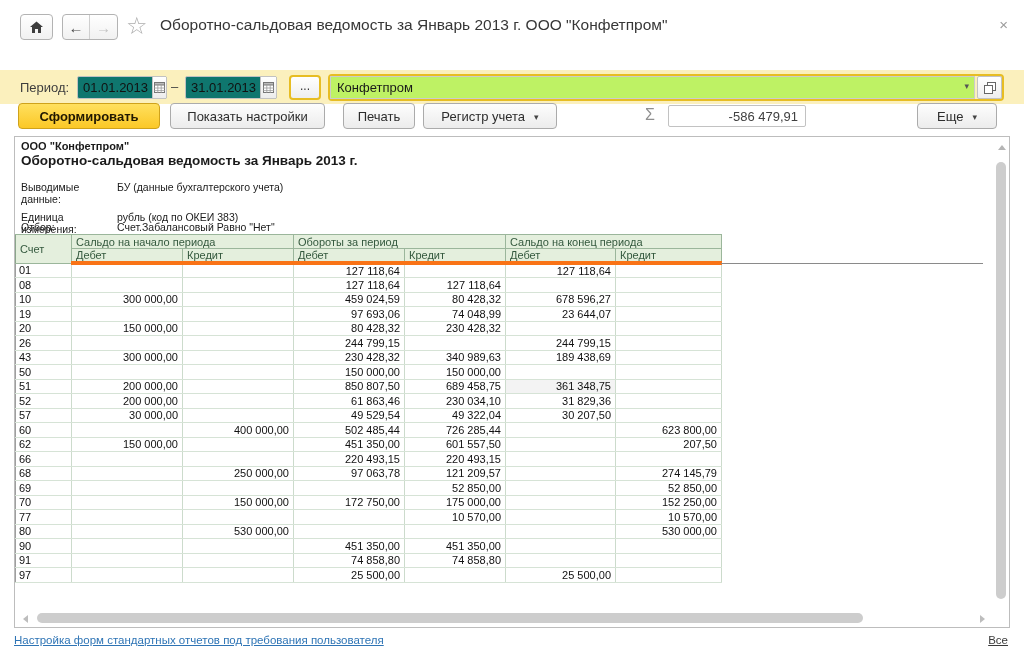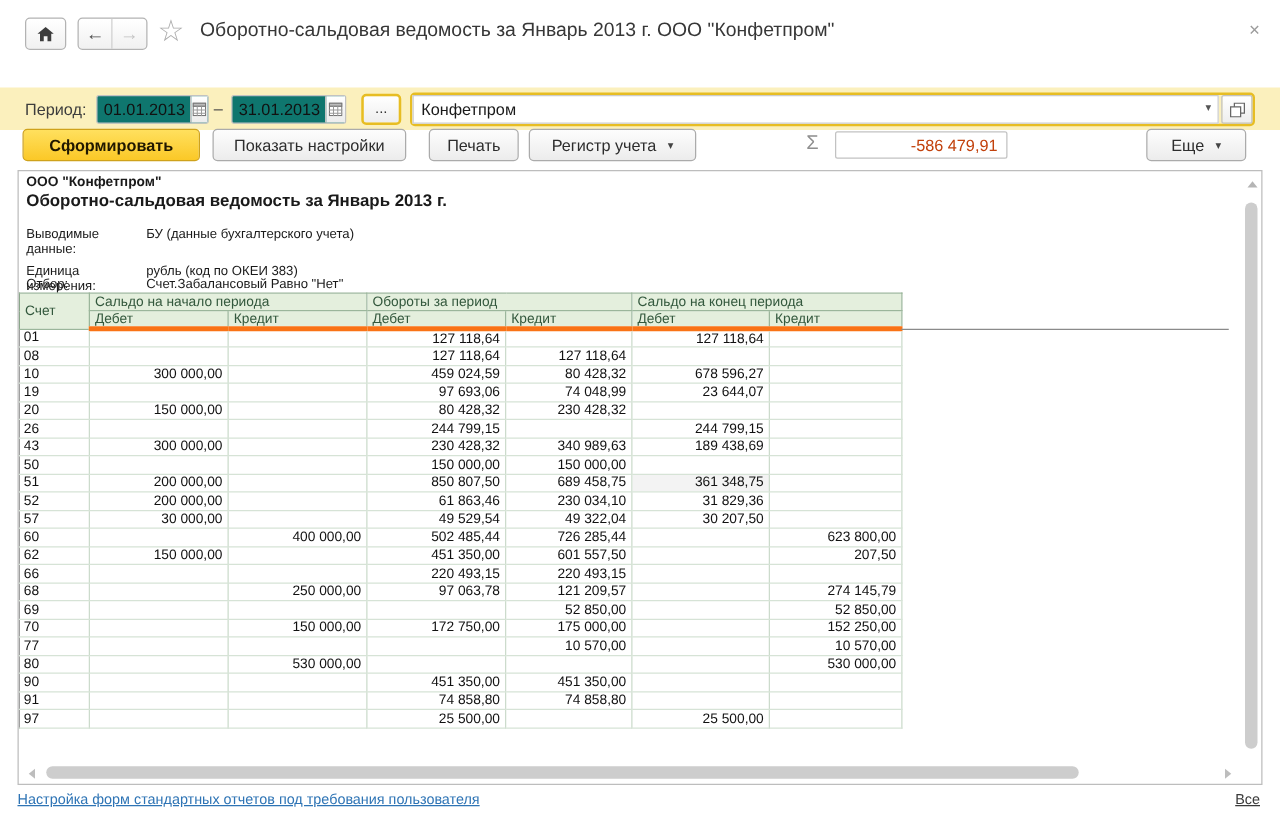--- a/index.html
+++ b/index.html
@@ -31,42 +31,42 @@
   .dg1 { left:77px; width:90px; } .dg2 { left:185px; width:92px; }
   .date-text { flex:1; font-size:13px; padding:3px 4px 0 5px; color:#111; }
   .cal-btn { width:21px; border-left:1px solid #c2c2c2; background:linear-gradient(#ffffff,#ececec);
     display:flex; align-items:center; justify-content:center; }
   .dash { position:absolute; left:171px; top:9px; font-size:13px; color:#444; }
   .dots-btn { position:absolute; left:289px; top:5px; width:32px; height:25px;
     background:linear-gradient(#ffffff,#eeeeee); border:2px solid #e7bd23; border-radius:4px;
     font-size:12px; color:#333; text-align:center; line-height:18px; }
   .org-group { position:absolute; left:328px; top:4px; width:676px; height:27px;
     border:2px solid #e7bd23; border-radius:4px; display:flex; background:#fbf0bd; }
-  .org-input { flex:1; background:#ffffff; border:1px solid #cccccc; display:flex;
+  .org-input { flex:1; background:#bef264; border:1px solid #cccccc; display:flex;
     align-items:center; padding:0 6px; font-size:13px; position:relative; }
   .org-caret { position:absolute; right:5px; top:4px; font-size:9px; color:#555; }
   .open-btn { width:25px; margin-left:2px; background:linear-gradient(#ffffff,#eeeeee);
     border:1px solid #c2c2c2; border-radius:2px; display:flex; align-items:center; justify-content:center; }
 
   
   .toolbar { position:absolute; left:0; top:103px; width:1024px; height:28px;text-decoration:underline; }
   .btn { position:absolute; top:0; height:26px; background:linear-gradient(#fdfdfd,#ececec);
     border:1px solid #ababab; border-radius:4px; font-size:13px; color:#2d2d2d;
     display:flex; align-items:center; justify-content:center; white-space:nowrap; }
   .btn-generate { left:18px; width:142px; background:linear-gradient(#ffe05e,#fbc827);
     border:1px solid #cfa21b; font-weight:bold; color:#201800; }
   .btn-settings { left:170px; width:155px; }
   .btn-print { left:343px; width:72px; }
   .btn-register { left:423px; width:134px; }
   .btn-more { left:917px; width:80px; }
   .caret { font-size:9px; color:#444; margin-left:9px; padding-top:1px; }
   .sigma { position:absolute; left:645px; top:3px; font-size:16px; color:#8f8f8f; }
   .sum-field { position:absolute; left:668px; top:2px; width:138px; height:22px;
     border:1px solid #c2c2c2; border-radius:2px; background:#fff; font-size:13px;
-    display:flex; align-items:center; justify-content:flex-end; padding:0 7px; color:#c2410c; }
+    display:flex; align-items:center; justify-content:flex-end; padding:0 7px; color:#404040; }
 
   
   .report { position:absolute; left:14px; top:136px; width:996px; height:492px;
     border:1px solid #bdbdbd; background:#ffffff; overflow:hidden; }
   .r-org   { position:absolute; left:6px; top:3px;  font-size:11px; font-weight:bold; }
   .r-title { position:absolute; left:6px; top:16px; font-size:13.5px; font-weight:bold; }
   .meta-line { position:absolute; left:6px; font-size:10.5px; display:flex; }
   .meta-label { width:96px; }
   .m0 { top:44px; } .m1 { top:59px;margin-top:25px; } .m2 { top:74px; }
 

